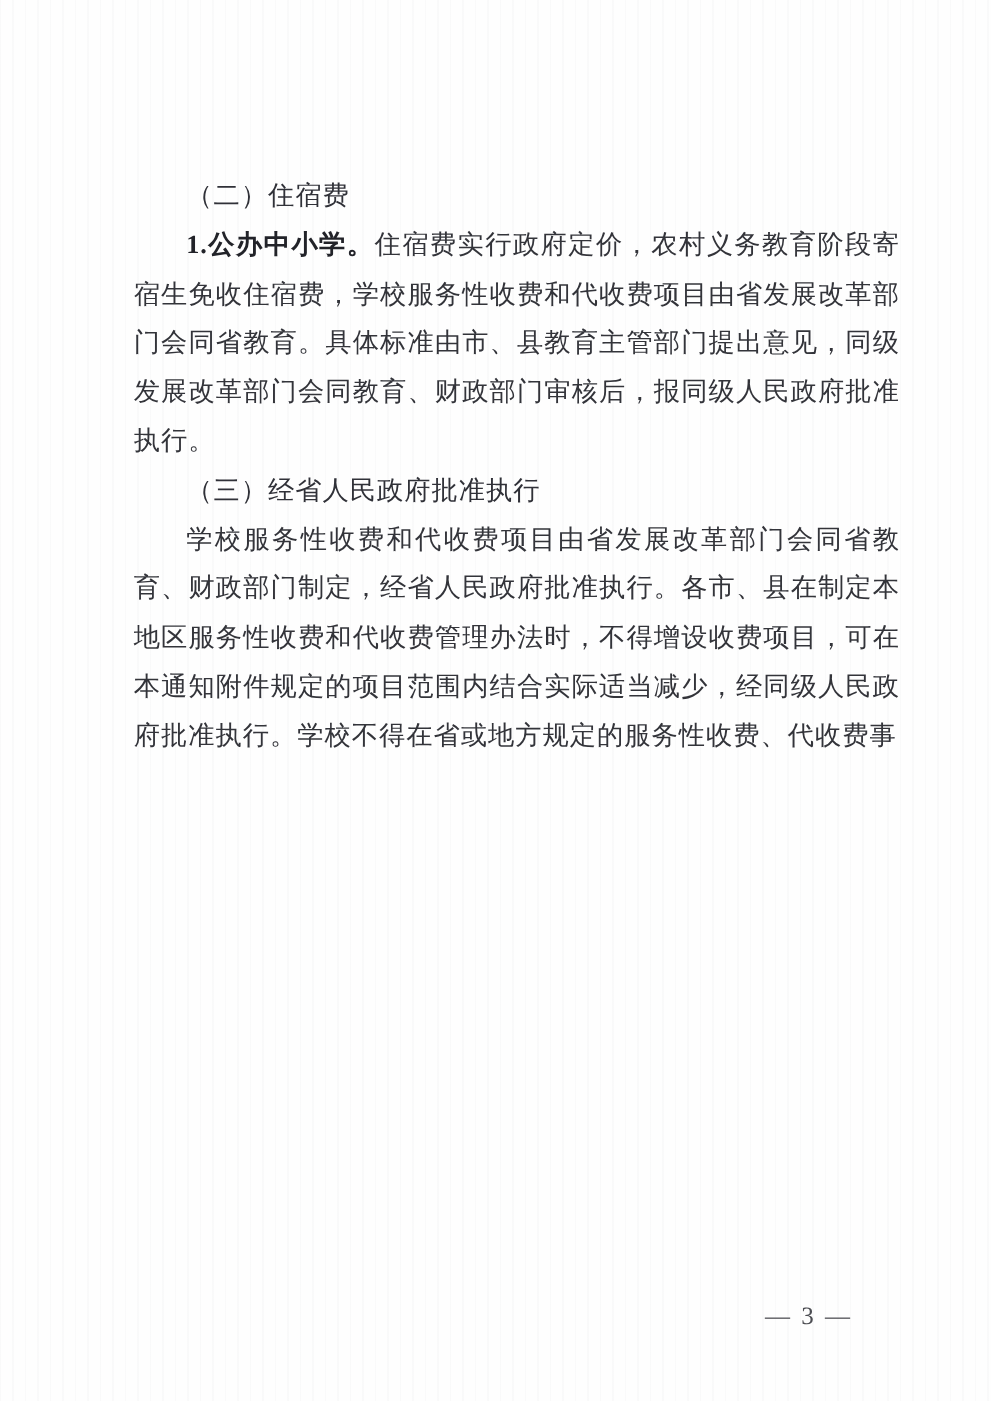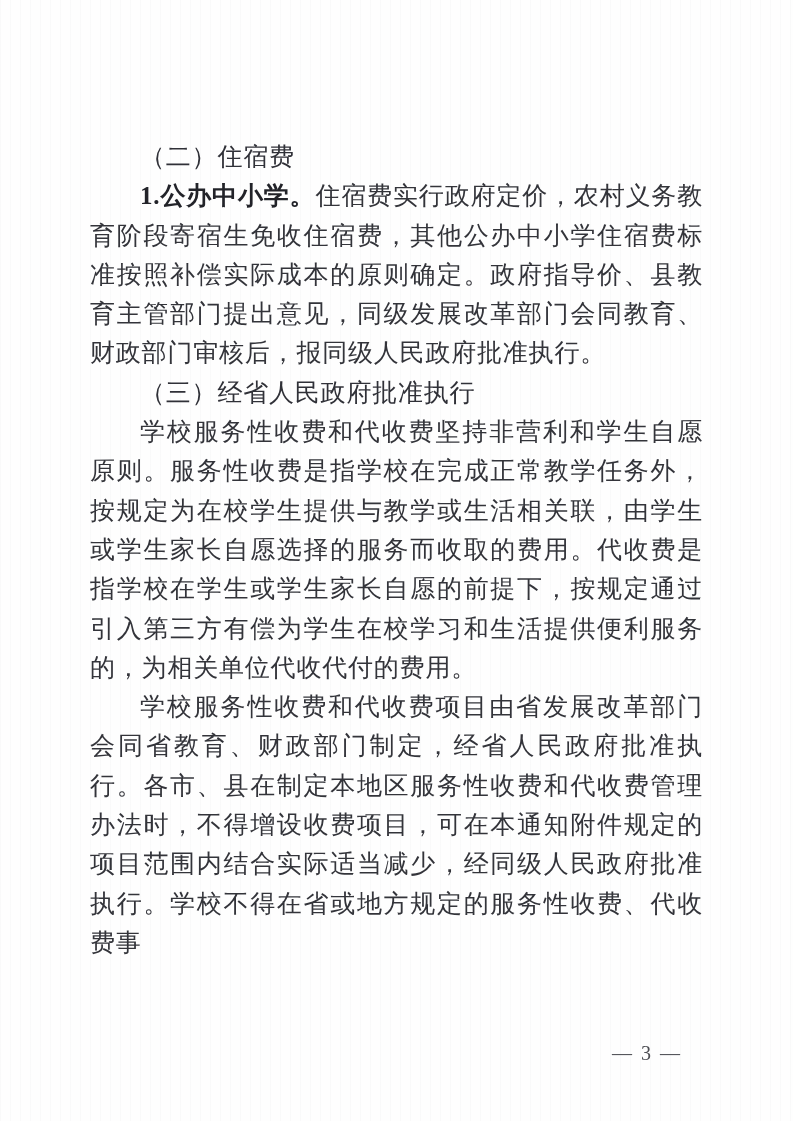--- a/index.html
+++ b/index.html
@@ -17,25 +17,25 @@
     width: 793px;
     height: 1121px;
     background:
       repeating-linear-gradient(90deg,
         rgba(120,125,135,0.035) 0px, rgba(120,125,135,0.035) 1px,
         transparent 1px, transparent 10px),
       #fefefe;
   }
   .text-block {
     position: absolute;
-    left: 90px;
+    left: 107px;
     top: 137px;
     width: 613px;
     color: #33343a;
-    font-size: 25px;
+    font-size: 21px;
     line-height: 39.3px;
     text-align: justify;
     letter-spacing: 0.8px;
   }
   .text-block p {
     margin: 0;
     padding: 0;
     text-indent: 2em;
   }
   .heading {
@@ -59,27 +59,26 @@
 </style>
 </head>
 <body>
 
 <div class="page">
 
   <div class="text-block">
 
     <p class="heading">（二）住宿费</p>
 
-    <p class="para"><span class="lead">1.公办中小学。</span><span>住宿费实行政府定价，农村义务教育阶段寄宿生免收住宿费，其他公办中小学住宿费标准按照补偿实际成本的原则确定。政府指导价、县教育主管部门提出意见，同级发展改革部门会同教育、财政部门审核后，报同级人民政府批准执行。</span></p>
+    <p class="para"><span class="lead">1.公办中小学。</span><span>住宿费实行政府定价，农村义务教育阶段寄宿生免收住宿费，学校服务性收费和代收费项目由省发展改革部门会同省教育。具体标准由市、县教育主管部门提出意见，同级发展改革部门会同教育、财政部门审核后，报同级人民政府批准执行。</span></p>
 
 
 
     <p class="heading">（三）经省人民政府批准执行</p>
 
-    <p class="para">学校服务性收费和代收费坚持非营利和学生自愿原则。服务性收费是指学校在完成正常教学任务外，按规定为在校学生提供与教学或生活相关联，由学生或学生家长自愿选择的服务而收取的费用。代收费是指学校在学生或学生家长自愿的前提下，按规定通过引入第三方有偿为学生在校学习和生活提供便利服务的，为相关单位代收代付的费用。</p>
 
     <p class="para">学校服务性收费和代收费项目由省发展改革部门会同省教育、财政部门制定，经省人民政府批准执行。各市、县在制定本地区服务性收费和代收费管理办法时，不得增设收费项目，可在本通知附件规定的项目范围内结合实际适当减少，经同级人民政府批准执行。学校不得在省或地方规定的服务性收费、代收费事</p>
 
   </div>
 
   <div class="page-number">— 3 —</div>
 
 </div>
 
 </body></html>

